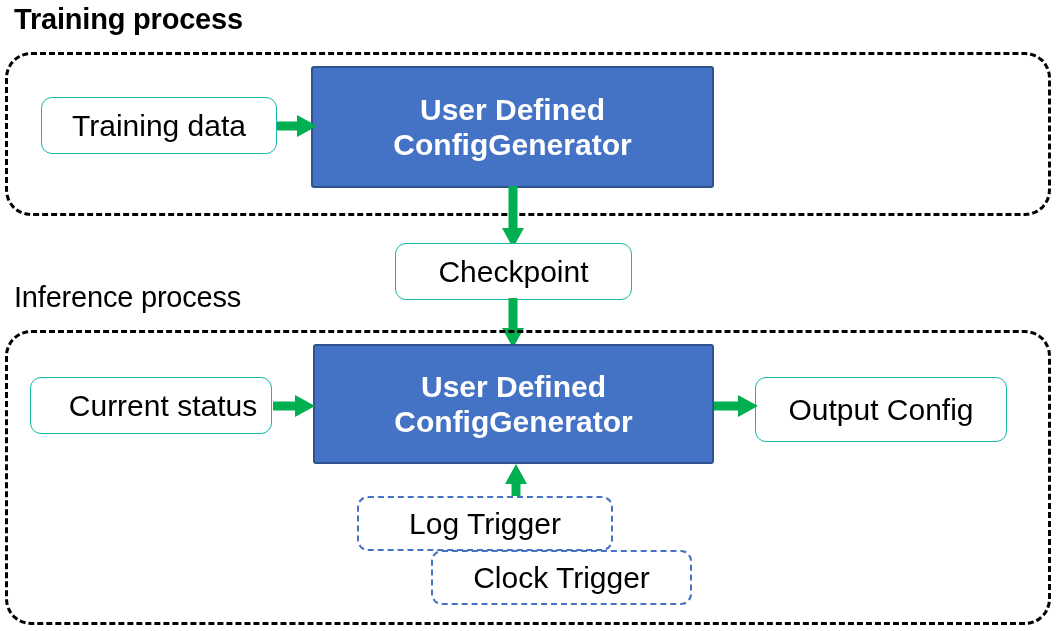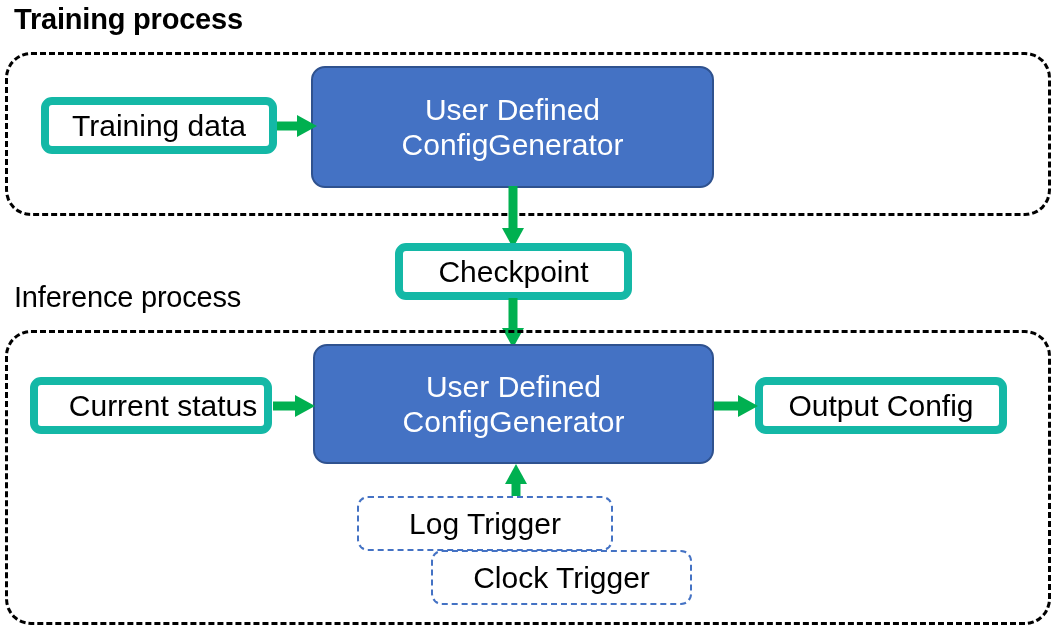--- a/index.html
+++ b/index.html
@@ -31,43 +31,44 @@
   }
 
   
   .node{
     position:absolute;
     box-sizing:border-box;
     display:flex;
     align-items:center;
     justify-content:center;
     background:#ffffff;
-    border:8px solid #14b8a6;
+    border:1px solid #14b8a6;
     border-radius:11px;
     color:#000000;
     font-size:30px;
     line-height:1.05;
     white-space:nowrap;
   }
 
   
   .node-primary{
     position:absolute;
     box-sizing:border-box;
     display:flex;
     flex-direction:column;
     align-items:center;
     justify-content:center;
     background:#4472C4;
     border:2px solid #2F528F;
-    border-radius:14px;
+    border-radius:3px;
     color:#ffffff;
     font-size:30px;
     line-height:1.18;
     white-space:nowrap;
+    font-weight:bold;
   }
 
   
   .node-trigger{
     position:absolute;
     box-sizing:border-box;
     display:flex;
     align-items:center;
     justify-content:center;
     background:#ffffff;
@@ -130,21 +131,21 @@
   <div class="node-primary" style="left:313px; top:344px; width:401px; height:120px;">
     <span>User Defined</span>
     <span>ConfigGenerator</span>
   </div>
 
   <svg class="connector" style="left:273px; top:388px; width:42px; height:36px;" viewBox="0 0 42 36">
     <line x1="0" y1="18" x2="24" y2="18" stroke="#00B050" stroke-width="9"></line>
     <polygon points="22,7 42,18 22,29" fill="#00B050"></polygon>
   </svg>
 
-  <div class="node" style="left:755px; top:377px; width:252px; height:57px;">
+  <div class="node" style="left:755px; top:377px; width:252px; height:65px;">
     <span>Output Config</span>
   </div>
 
   <svg class="connector" style="left:714px; top:388px; width:44px; height:36px;" viewBox="0 0 44 36">
     <line x1="0" y1="18" x2="26" y2="18" stroke="#00B050" stroke-width="9"></line>
     <polygon points="24,7 44,18 24,29" fill="#00B050"></polygon>
   </svg>
 
   <svg class="connector" style="left:498px; top:462px; width:36px; height:54px;" viewBox="0 0 36 54">
     <line x1="18" y1="54" x2="18" y2="20" stroke="#00B050" stroke-width="9"></line>

